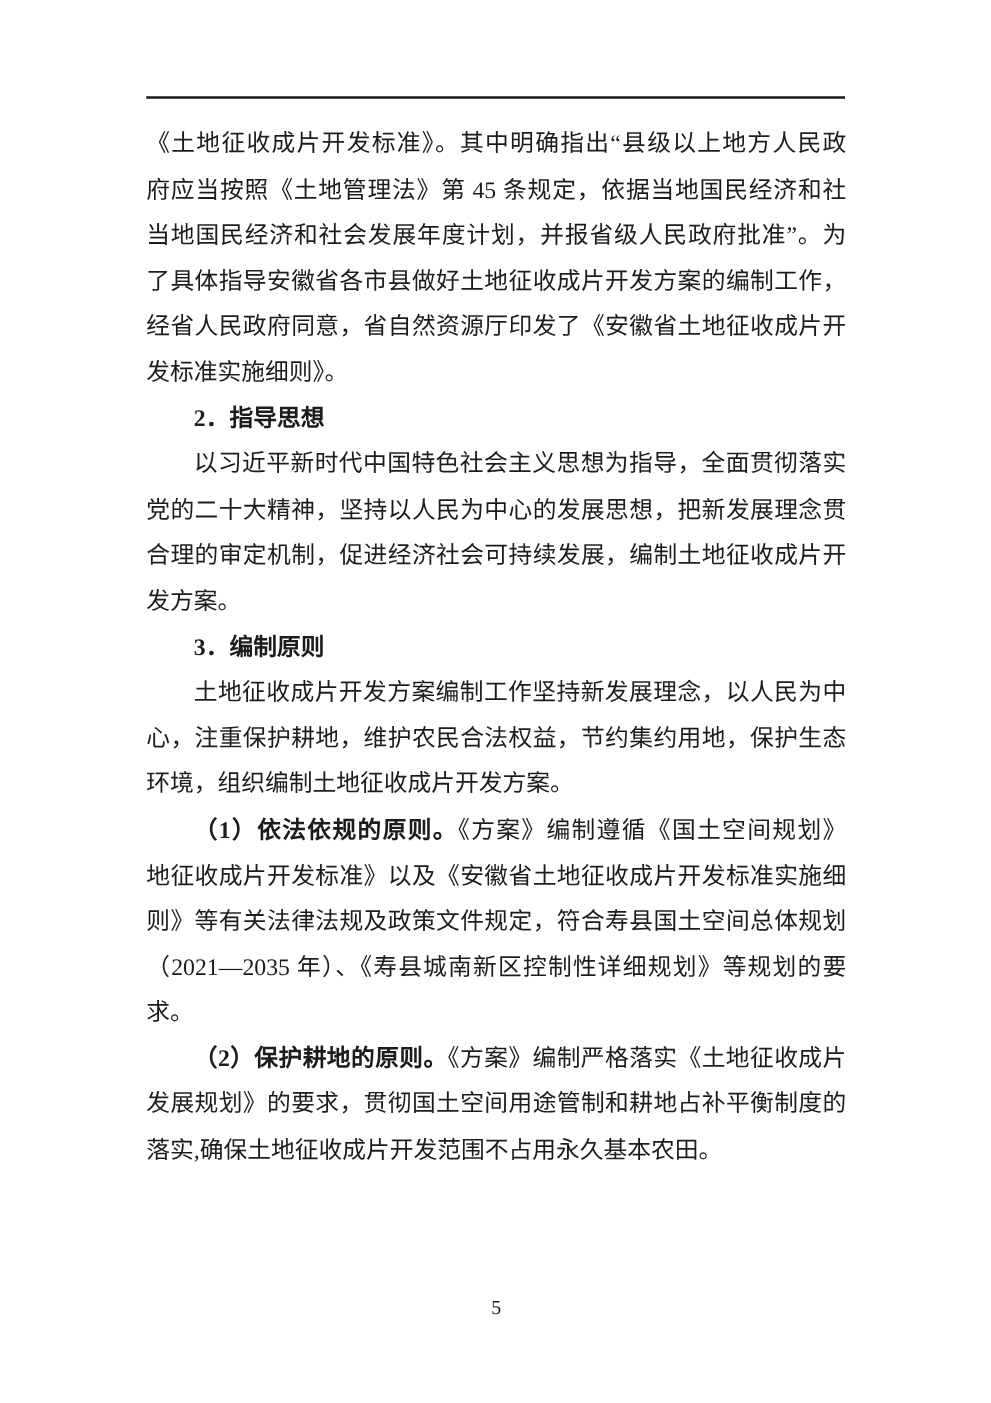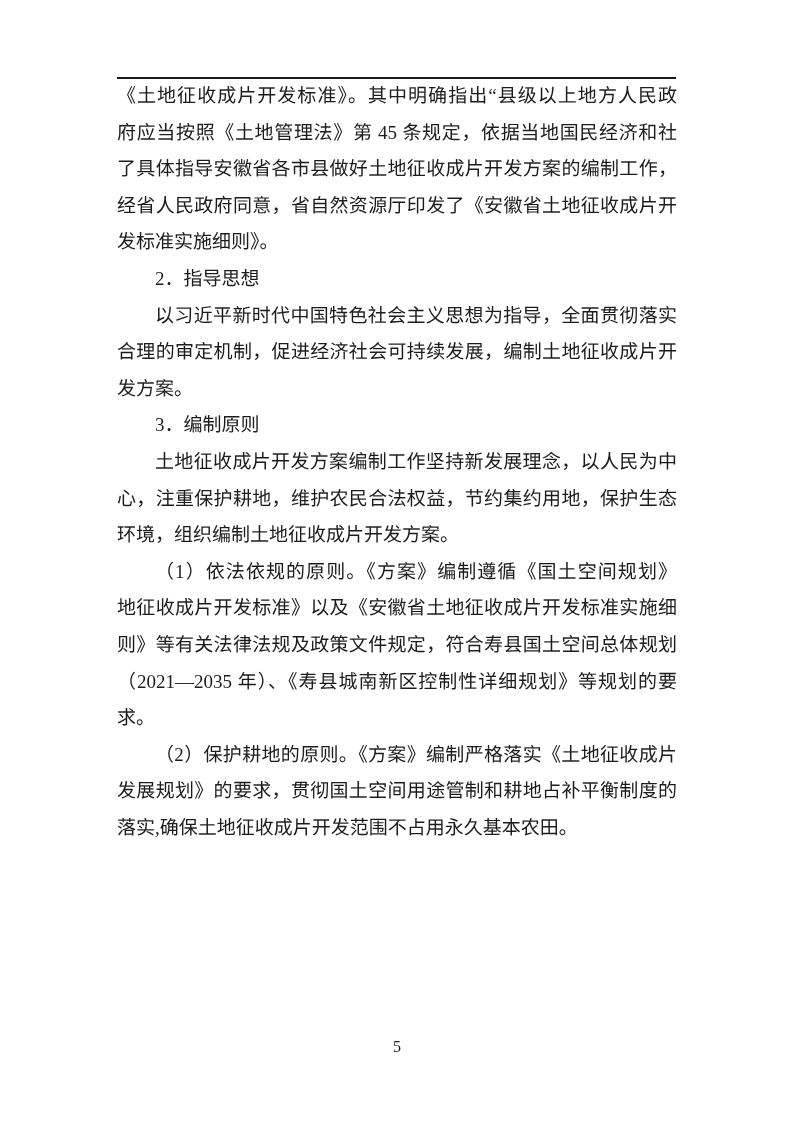--- a/index.html
+++ b/index.html
@@ -24,63 +24,65 @@
     position: absolute;
     left: 117px;
     top: 77px;
     width: 559px;
     height: 0;
     border-top: 2px solid #1a1a1a;
   }
   .content {
     position: absolute;
     left: 117px;
-    top: 78px;
+    top: 98px;
     width: 560px;
   }
   .line {
     font-size: 19px;
     height: 36.6px;
     line-height: 36.6px;
     white-space: normal;
     overflow: hidden;
   }
   .line.fill {
     text-align: justify;
     text-align-last: justify;
   }
   .line.indent {
     text-indent: 38px;
   }
   .run.bold {
-    font-weight: normal;
+    font-weight: bold;
   }
   .footer-page {
     position: absolute;
     left: 117px;
     top: 1038px;
     width: 560px;
     text-align: center;
     font-size: 16px;
     color: #1c1c1c;
   }
 </style>
 </head>
 <body>
 
 <div class="page">
   <div class="header-rule"></div>
   <main class="content">
       <div class="line fill"><span class="run">《土地征收成片开发标准》。其中明确指出“县级以上地方人民政</span></div>
       <div class="line fill"><span class="run">府应当按照《土地管理法》第 45 条规定，依据当地国民经济和社会</span></div>
+      <div class="line fill"><span class="run">当地国民经济和社会发展年度计划，并报省级人民政府批准”。为</span></div>
       <div class="line fill"><span class="run">了具体指导安徽省各市县做好土地征收成片开发方案的编制工作，</span></div>
       <div class="line fill"><span class="run">经省人民政府同意，省自然资源厅印发了《安徽省土地征收成片开</span></div>
       <div class="line"><span class="run">发标准实施细则》。</span></div>
       <div class="line indent"><span class="run bold">2．指导思想</span></div>
       <div class="line indent fill"><span class="run">以习近平新时代中国特色社会主义思想为指导，全面贯彻落实</span></div>
+      <div class="line fill"><span class="run">党的二十大精神，坚持以人民为中心的发展思想，把新发展理念贯</span></div>
       <div class="line fill"><span class="run">合理的审定机制，促进经济社会可持续发展，编制土地征收成片开</span></div>
       <div class="line"><span class="run">发方案。</span></div>
       <div class="line indent"><span class="run bold">3．编制原则</span></div>
       <div class="line indent fill"><span class="run">土地征收成片开发方案编制工作坚持新发展理念，以人民为中</span></div>
       <div class="line fill"><span class="run">心，注重保护耕地，维护农民合法权益，节约集约用地，保护生态</span></div>
       <div class="line"><span class="run">环境，组织编制土地征收成片开发方案。</span></div>
       <div class="line indent fill"><span class="run bold">（1）依法依规的原则。</span><span class="run">《方案》编制遵循《国土空间规划》《土</span></div>
       <div class="line fill"><span class="run">地征收成片开发标准》以及《安徽省土地征收成片开发标准实施细</span></div>
       <div class="line fill"><span class="run">则》等有关法律法规及政策文件规定，符合寿县国土空间总体规划</span></div>
       <div class="line fill"><span class="run">（2021—2035 年）、《寿县城南新区控制性详细规划》等规划的要</span></div>

